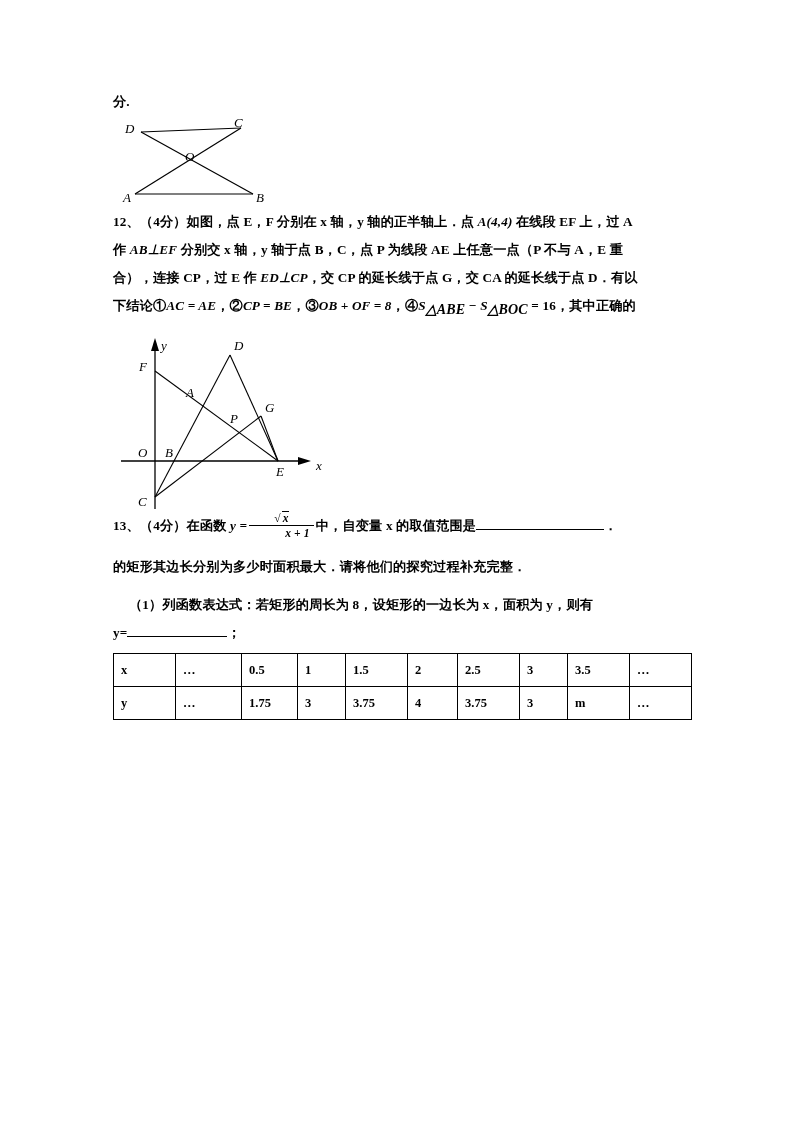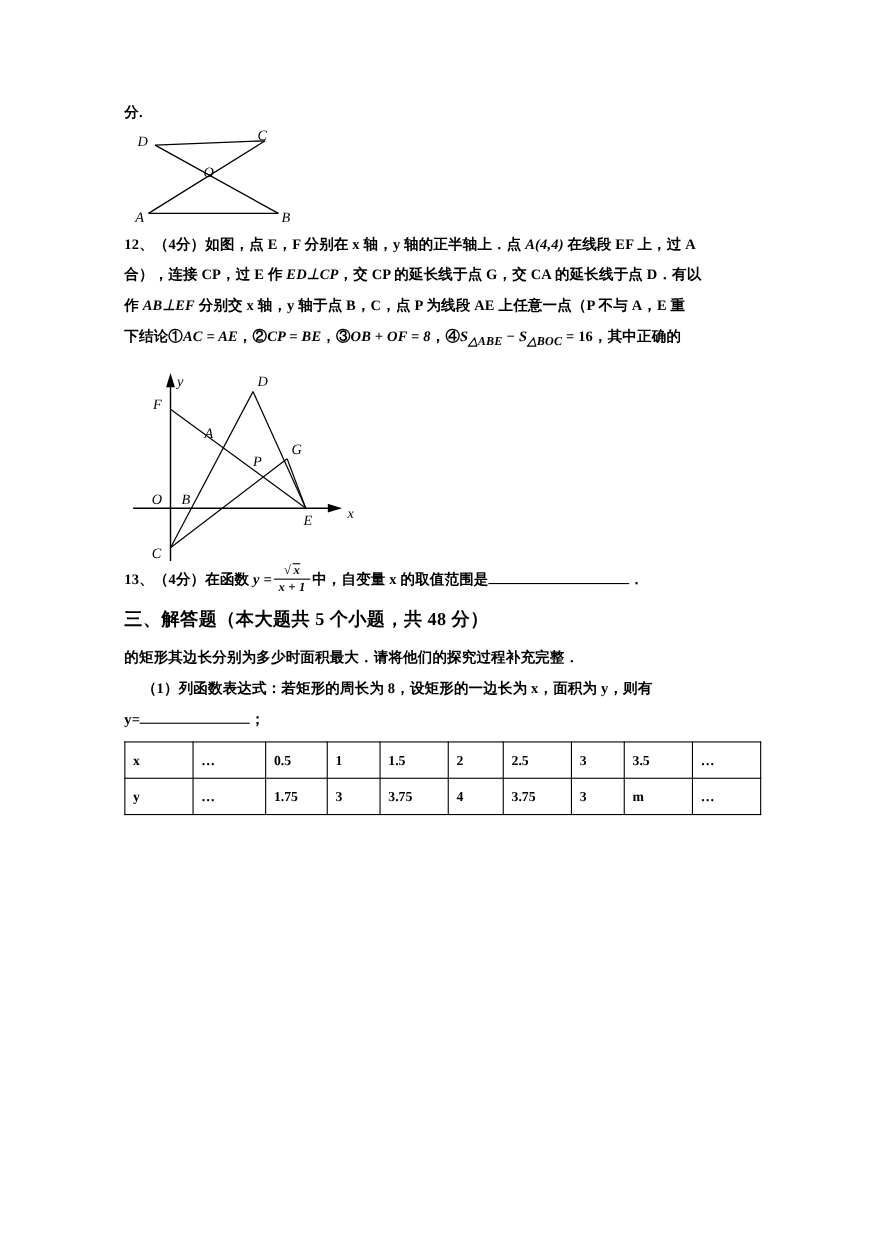--- a/index.html
+++ b/index.html
@@ -29,21 +29,21 @@
     width: 578px;
   }
   .ptext {
     font-size: 13.2px;
     line-height: 28px;
     text-align: justify;
     margin: 0;
     letter-spacing: 0.15px;
     font-weight: 600;
   }
-  .ptext.indent { text-indent: 16px; }
+  .ptext.indent { text-indent: 16px; margin-top: 10px; }
   .gap { height: 6px; }
   .blank-line {
     display: inline-block;
     border-bottom: 1px solid #000;
     vertical-align: baseline;
     height: 13px;
   }
   .bl-xs { width: 42px; }
   .bl-md { width: 100px; }
   .bl-lg { width: 128px; }
@@ -75,31 +75,32 @@
     margin: 0 2px;
   }
   .frac .num {
     display: block;
     border-bottom: 1px solid #000;
     padding: 0 4px 0px 4px;
   }
   .frac .den {
     display: block;
     padding: 1px 4px 0 4px;
+    margin-left: 32px;
   }
   .sqrt {
     display: inline-block;
     border-top: 1px solid #000;
     padding-left: 1px;
     margin-left: 1px;
   }
   .radical { font-style: normal; }
 
   
-  .sub { font-size: 11px; vertical-align: sub; font-style: italic; }
+  .sub { font-size: 14px; vertical-align: sub; font-style: italic; }
 
   
   .fig-wrap { position: relative; }
   svg { display: block; }
   .fig-label {
     font-family: "Liberation Serif", serif;
     font-style: italic;
     font-size: 13px;
   }
 
@@ -154,24 +155,24 @@
         <text class="fig-label" x="72" y="45">O</text>
         <text class="fig-label" x="10" y="86">A</text>
         <text class="fig-label" x="143" y="86">B</text>
       </svg>
     </div>
 
     <p class="ptext">
       <span>12、</span><span>（4分）</span><span>如图，点 E，F 分别在 x 轴，y 轴的正半轴上．点 </span><span class="italic-math">A(4,4)</span><span> 在线段 EF 上，过 A</span>
     </p>
     <p class="ptext">
+      <span>作 </span><span class="italic-math">AB⊥EF</span><span> 分别交 x 轴，y 轴于点 B，C，点 P 为线段 AE 上任意一点（P 不与 A，E 重</span>
+    </p>
+    <p class="ptext">
       <span>合），连接 CP，过 E 作 </span><span class="italic-math">ED⊥CP</span><span>，交 CP 的延长线于点 G，交 CA 的延长线于点 D．有以</span>
-    </p>
-    <p class="ptext">
-      <span>作 </span><span class="italic-math">AB⊥EF</span><span> 分别交 x 轴，y 轴于点 B，C，点 P 为线段 AE 上任意一点（P 不与 A，E 重</span>
     </p>
     <p class="ptext">
       <span>下结论</span><span>①</span><span class="italic-math">AC = AE</span>，<span>②</span><span class="italic-math">CP = BE</span>，<span>③</span><span class="italic-math">OB + OF = 8</span>，<span>④</span><span class="italic-math"><span>S</span><span class="sub">△ABE</span><span> − </span><span>S</span><span class="sub">△BOC</span><span class="mnum"> = 16</span></span><span>，其中正确的</span>
     </p>
 
     <div class="fig-wrap">
       <svg width="250" height="188" viewBox="0 0 250 188">
 
         <line x1="42" y1="26" x2="42" y2="185" stroke="#000" stroke-width="1.3"></line>
         <polygon points="42,14 38,27 46,27" fill="#000"></polygon>
@@ -202,21 +203,20 @@
         <text class="fig-label" x="25" y="182">C</text>
       </svg>
     </div>
 
     <p class="ptext">
       <span>13、</span><span>（4分）</span><span>在函数 </span><span class="italic-math">y =</span><span class="frac"><span class="num"><span class="radical">√</span><span class="sqrt">x</span></span><span class="den">x + 1</span></span><span>中，自变量 x 的取值范围是</span><span class="blank-line bl-lg"></span><span>．</span>
     </p>
 
     <div class="gap"></div>
 
-    <p class="section-head">三、解答题（本大题共 5 个小题，共 48 分）</p>
 
     <div class="gap"></div>
 
     <p class="ptext">的矩形其边长分别为多少时面积最大．请将他们的探究过程补充完整．</p>
     <p class="ptext indent">（1）列函数表达式：若矩形的周长为 8，设矩形的一边长为 x，面积为 y，则有</p>
     <p class="ptext">
       <span>y=</span><span class="blank-line bl-md"></span><span>；</span>
     </p>
 
     <table class="data-table">

